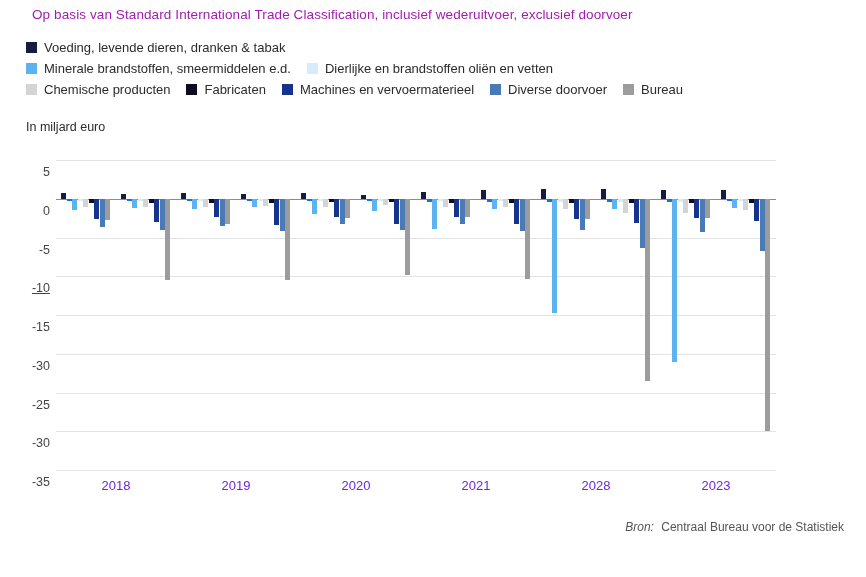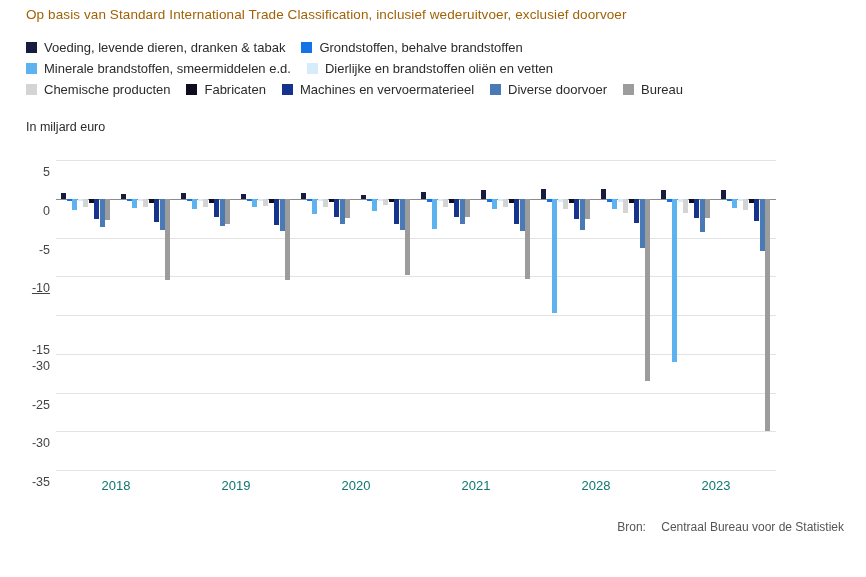--- a/index.html
+++ b/index.html
@@ -16,24 +16,24 @@
   }
   .page {
     position: relative;
     width: 866px;
     height: 577px;
     box-sizing: border-box;
     padding: 0;
   }
   .subtitle {
     position: absolute;
-    left: 26px;
+    left: 32px;
     top: 7px;
     font-size: 13.5px;
-    color: #a16207;
+    color: #a21caf;
     letter-spacing: 0.1px;
   }
   .legend {
     position: absolute;
     left: 26px;
     top: 40px;
     width: 800px;
   }
   .legend-row {
     display: flex;
@@ -115,49 +115,45 @@
   .xlabels {
     position: absolute;
     left: 56px;
     top: 330px;
     width: 720px;
     height: 22px;
   }
   .xlabel {
     position: absolute;
     font-size: 13px;
-    color: #0f766e;
+    color: #6d28d9;
     transform: translateX(-50%);
     top: 0;
   }
   .source {
     position: absolute;
     right: 22px;
     top: 520px;
     font-size: 12px;
     color: #555;
   }
-  .source .src-label { margin-right: 12px; }
+  .source .src-label { margin-right: 4px; font-style: italic; }
 </style>
 </head>
 <body>
 
 <div class="page">
 
   <div class="subtitle">Op basis van Standard International Trade Classification, inclusief wederuitvoer, exclusief doorvoer</div>
 
   <div class="legend">
     <div class="legend-row">
       <div class="legend-item">
         <span class="legend-swatch" style="background:#161b40"></span>
         <span class="legend-label">Voeding, levende dieren, dranken &amp; tabak</span>
-      </div>
-      <div class="legend-item">
-        <span class="legend-swatch" style="background:#1473e6"></span>
-        <span class="legend-label">Grondstoffen, behalve brandstoffen</span>
       </div>
     </div>
     <div class="legend-row">
       <div class="legend-item">
         <span class="legend-swatch" style="background:#5cb3f0"></span>
         <span class="legend-label">Minerale brandstoffen, smeermiddelen e.d.</span>
       </div>
       <div class="legend-item">
         <span class="legend-swatch" style="background:#d7ecfa"></span>
         <span class="legend-label">Dierlijke en brandstoffen oliën en vetten</span>
@@ -188,21 +184,21 @@
   </div>
 
   <div class="units">In miljard euro</div>
 
   <div class="plot-wrap">
     <div class="yticks" id="yticks">
         <div class="ytick" style="top: 12px;">5</div>
         <div class="ytick" style="top: 50.75px;">0</div>
         <div class="ytick" style="top: 89.5px;">-5</div>
         <div class="ytick" style="top: 128.25px; text-decoration: underline;">-10</div>
-        <div class="ytick" style="top: 167px; margin-top: 23px;">-15</div>
+        <div class="ytick" style="top: 167px;">-15</div>
         <div class="ytick" style="top: 205.75px;">-30</div>
         <div class="ytick" style="top: 244.5px;">-25</div>
         <div class="ytick" style="top: 283.25px;">-30</div>
         <div class="ytick" style="top: 322px;">-35</div>
       </div>
     <div class="plot" id="plot">
         <div class="gridline" style="top: 0px;"></div>
         <div class="zeroline" style="top: 38.75px;"></div>
         <div class="gridline" style="top: 77.5px;"></div>
         <div class="gridline" style="top: 116.25px;"></div>

